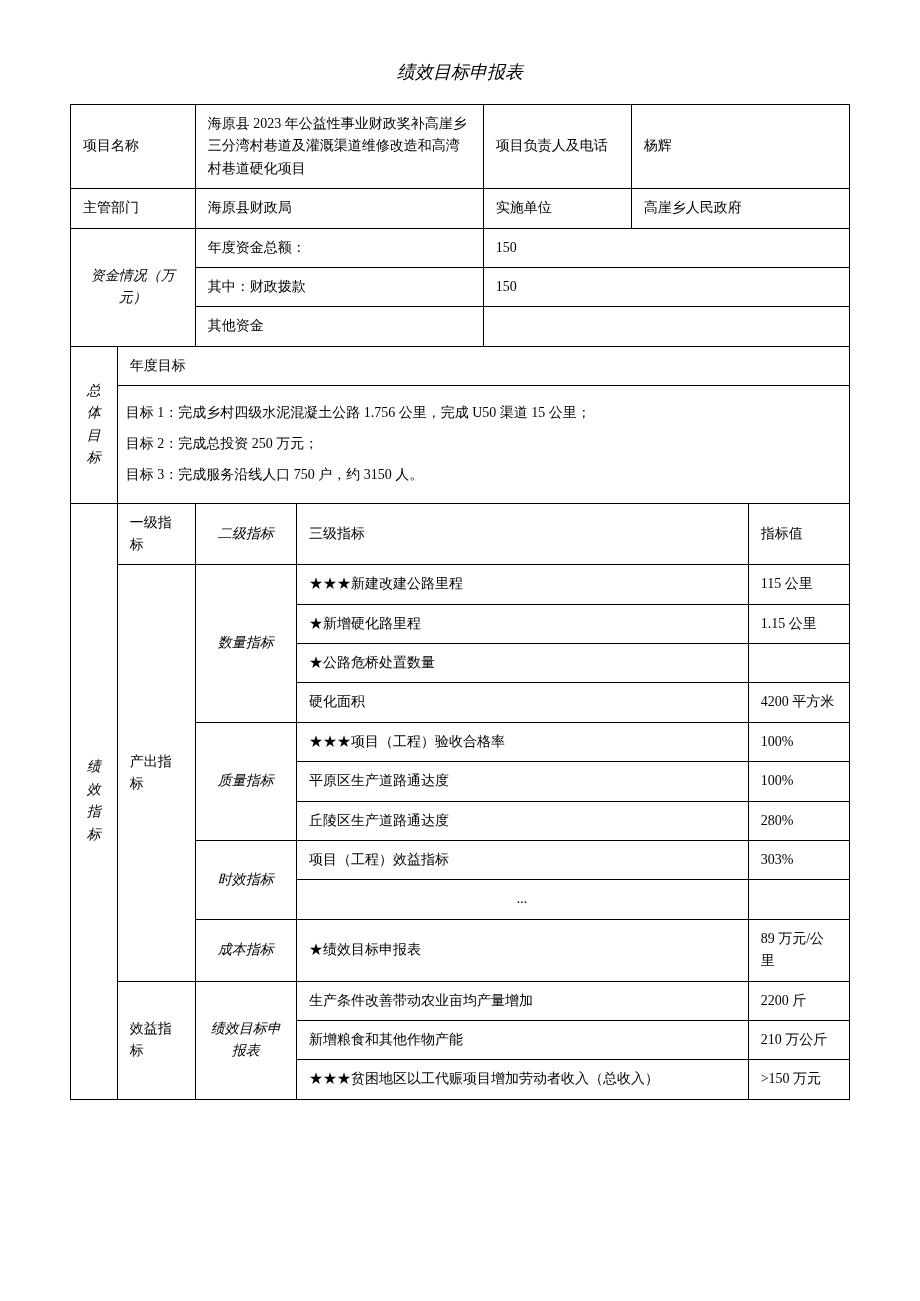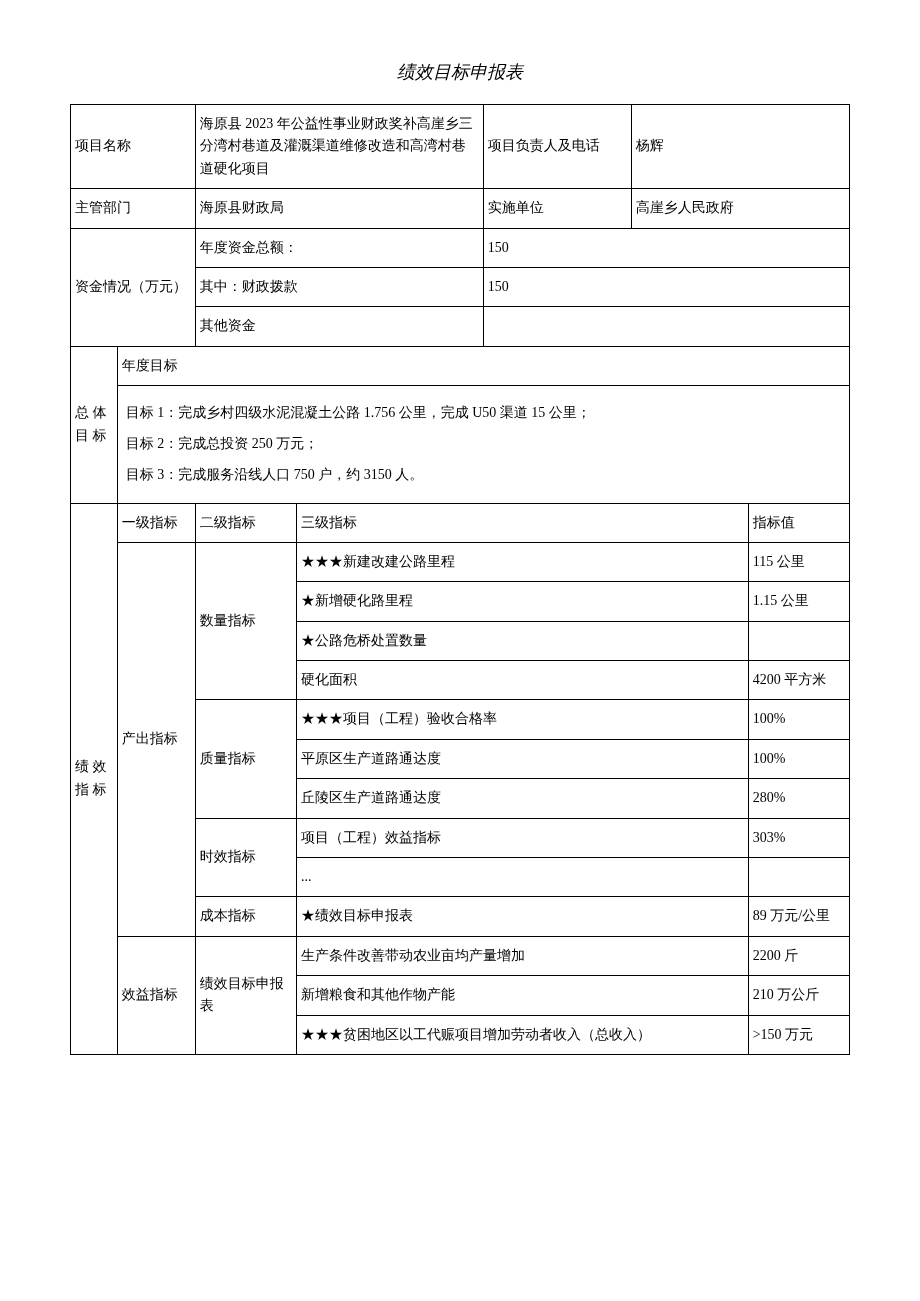--- a/index.html
+++ b/index.html
@@ -16,26 +16,28 @@
       margin-bottom: 20px;
       font-style: italic;
     }
     table {
       border-collapse: collapse;
       width: 100%;
       table-layout: fixed;
     }
     td {
       border: 1px solid #000;
-      padding: 8px 4px;
+      padding: 8px 12px;
       vertical-align: middle;
       word-wrap: break-word;
       line-height: 1.6;
     }
     .center {
+      text-align: center;
+      font-style: italic;
     }
     .goals-cell {
       padding: 12px 8px;
       line-height: 2.2;
     }
   </style>
 </head>
 <body>
 
 <div class="title">绩效目标申报表</div>

